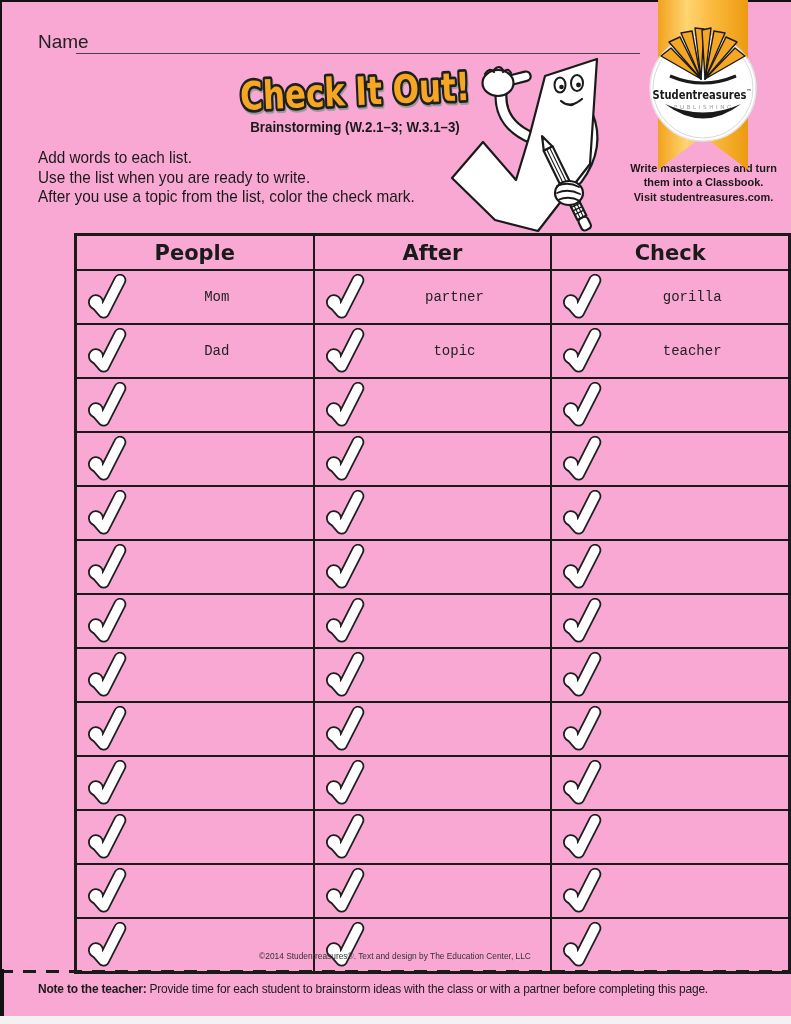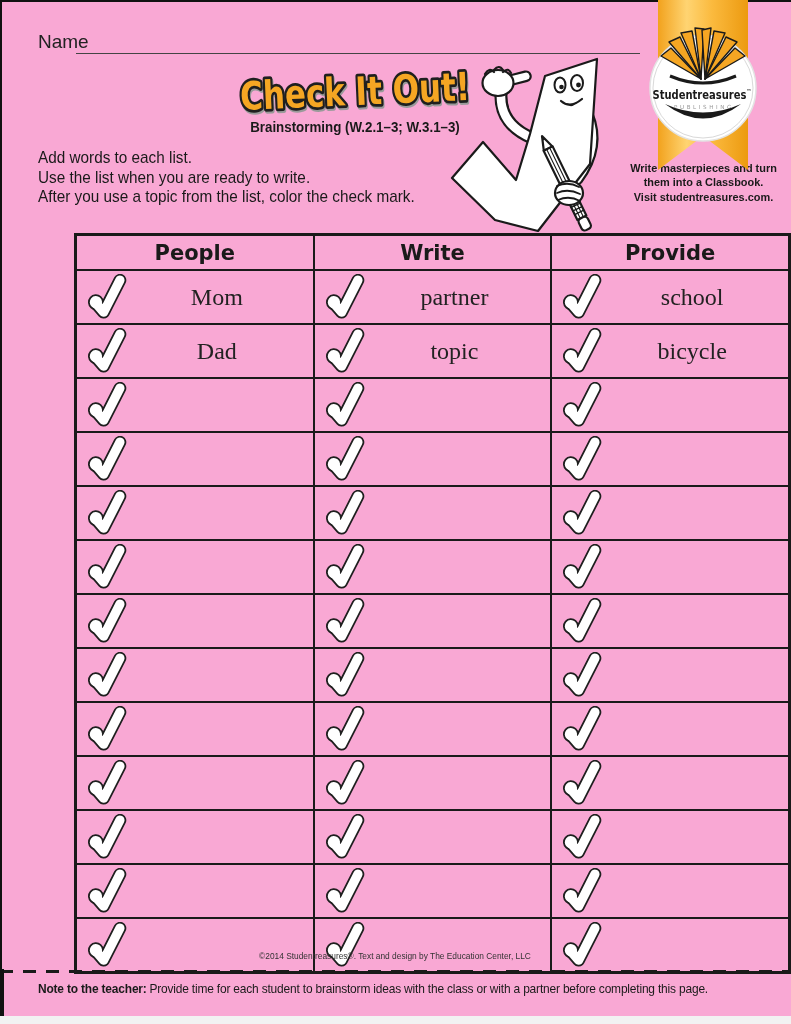--- a/index.html
+++ b/index.html
@@ -49,21 +49,21 @@
     font-family:"DejaVu Sans",sans-serif;font-size:21px;font-weight:bold;
     padding:0;text-align:center;
   }
   table.brainstorm td{
     width:236px;height:52px;border:2px solid var(--ink);
     position:relative;padding:0;
   }
   .check{position:absolute;left:8px;top:50%;transform:translateY(-50%);line-height:0;}
   .word{
     display:flex;align-items:center;justify-content:center;height:100%;
-    font-family:Liberation Serif, serif;font-size:24px;color:#222;margin-left:44px;
+    font-family:Liberation Mono, monospace;font-size:14px;color:#222;margin-left:44px;
   }
 
   .copyright{
     position:absolute;left:37px;top:950px;width:716px;text-align:center;
     font-size:9.5px;color:#333;transform:scaleX(.88);
   }
   .cutline{
     position:absolute;left:0;top:970px;width:791px;height:3px;
     background:repeating-linear-gradient(90deg,var(--ink) 0 13px,transparent 13px 23px);
   }
@@ -169,22 +169,22 @@
       <ellipse cx="131" cy="141" rx="14" ry="12" fill="#ffffff"></ellipse>
       <path d="M119,134 q11,-5 22,1 M119,141 q11,-5 23,1 M120,148 q11,-5 22,1" stroke-width="1.8"></path>
     </g>
   </svg>
 
   <div class="table-wrap">
     <table class="brainstorm">
       <thead>
         <tr>
           <th>People</th>
-          <th>Write</th>
-          <th>Provide</th>
+          <th>After</th>
+          <th>Check</th>
         </tr>
       </thead>
       <tbody>
           <tr>
             <td>
               <span class="check"><svg viewBox="0 0 50 52" width="44" height="46">
                   <g transform="rotate(-4 25 26)">
                     <polyline points="11,31 20,43 41,8" fill="none" stroke="#1f1f1f" stroke-width="14.5" stroke-linecap="round" stroke-linejoin="round"></polyline>
                     <circle cx="12" cy="31" r="9" fill="#1f1f1f"></circle>
                     <polyline points="11,31 20,43 41,8" fill="none" stroke="#ffffff" stroke-width="10.5" stroke-linecap="round" stroke-linejoin="round"></polyline>
@@ -206,21 +206,21 @@
             </td>
             <td>
               <span class="check"><svg viewBox="0 0 50 52" width="44" height="46">
                   <g transform="rotate(-4 25 26)">
                     <polyline points="11,31 20,43 41,8" fill="none" stroke="#1f1f1f" stroke-width="14.5" stroke-linecap="round" stroke-linejoin="round"></polyline>
                     <circle cx="12" cy="31" r="9" fill="#1f1f1f"></circle>
                     <polyline points="11,31 20,43 41,8" fill="none" stroke="#ffffff" stroke-width="10.5" stroke-linecap="round" stroke-linejoin="round"></polyline>
                     <circle cx="12" cy="31" r="7" fill="#ffffff"></circle>
                   </g>
                 </svg></span>
-              <span class="word">school</span>
+              <span class="word">gorilla</span>
             </td>
           </tr>
           <tr>
             <td>
               <span class="check"><svg viewBox="0 0 50 52" width="44" height="46">
                   <g transform="rotate(-4 25 26)">
                     <polyline points="11,31 20,43 41,8" fill="none" stroke="#1f1f1f" stroke-width="14.5" stroke-linecap="round" stroke-linejoin="round"></polyline>
                     <circle cx="12" cy="31" r="9" fill="#1f1f1f"></circle>
                     <polyline points="11,31 20,43 41,8" fill="none" stroke="#ffffff" stroke-width="10.5" stroke-linecap="round" stroke-linejoin="round"></polyline>
                     <circle cx="12" cy="31" r="7" fill="#ffffff"></circle>
@@ -241,21 +241,21 @@
             </td>
             <td>
               <span class="check"><svg viewBox="0 0 50 52" width="44" height="46">
                   <g transform="rotate(-4 25 26)">
                     <polyline points="11,31 20,43 41,8" fill="none" stroke="#1f1f1f" stroke-width="14.5" stroke-linecap="round" stroke-linejoin="round"></polyline>
                     <circle cx="12" cy="31" r="9" fill="#1f1f1f"></circle>
                     <polyline points="11,31 20,43 41,8" fill="none" stroke="#ffffff" stroke-width="10.5" stroke-linecap="round" stroke-linejoin="round"></polyline>
                     <circle cx="12" cy="31" r="7" fill="#ffffff"></circle>
                   </g>
                 </svg></span>
-              <span class="word">bicycle</span>
+              <span class="word">teacher</span>
             </td>
           </tr>
           <tr>
             <td>
               <span class="check"><svg viewBox="0 0 50 52" width="44" height="46">
                   <g transform="rotate(-4 25 26)">
                     <polyline points="11,31 20,43 41,8" fill="none" stroke="#1f1f1f" stroke-width="14.5" stroke-linecap="round" stroke-linejoin="round"></polyline>
                     <circle cx="12" cy="31" r="9" fill="#1f1f1f"></circle>
                     <polyline points="11,31 20,43 41,8" fill="none" stroke="#ffffff" stroke-width="10.5" stroke-linecap="round" stroke-linejoin="round"></polyline>
                     <circle cx="12" cy="31" r="7" fill="#ffffff"></circle>

